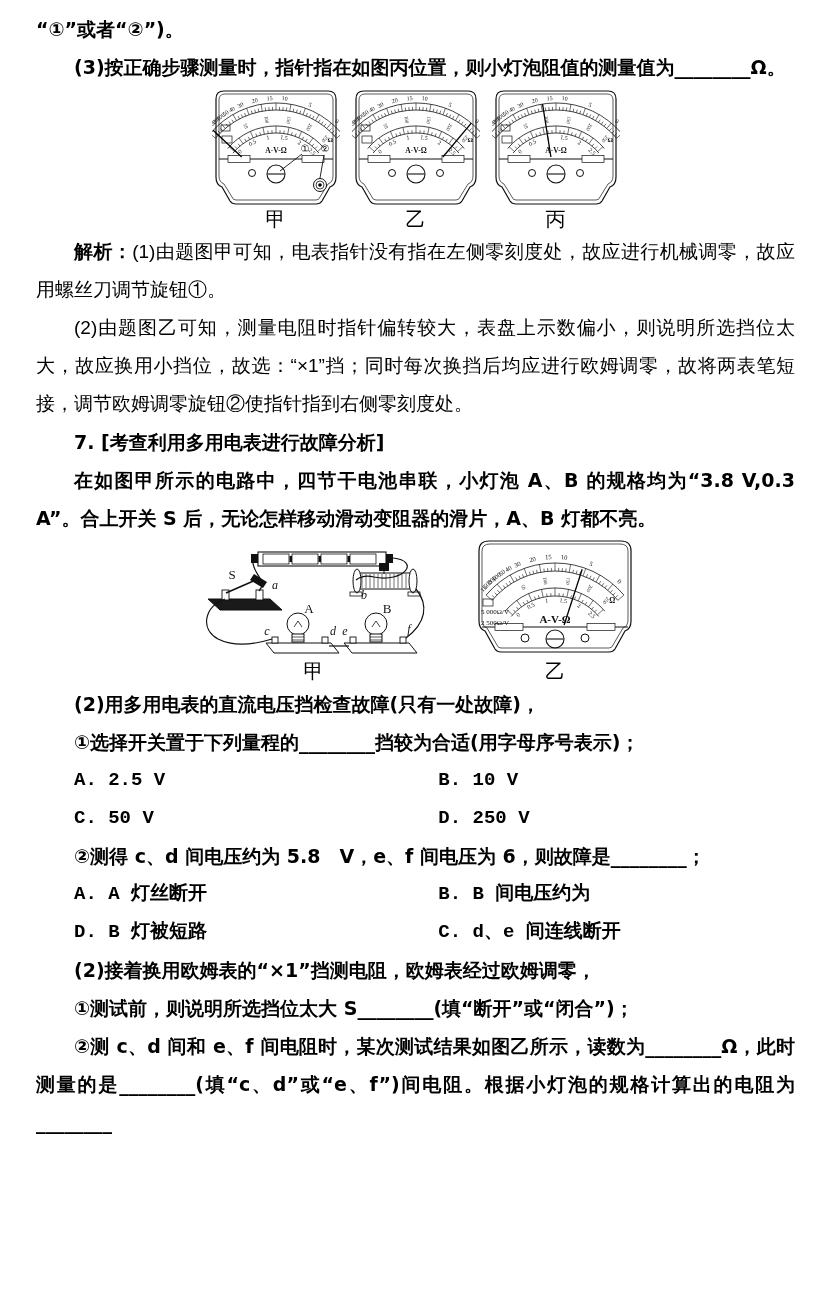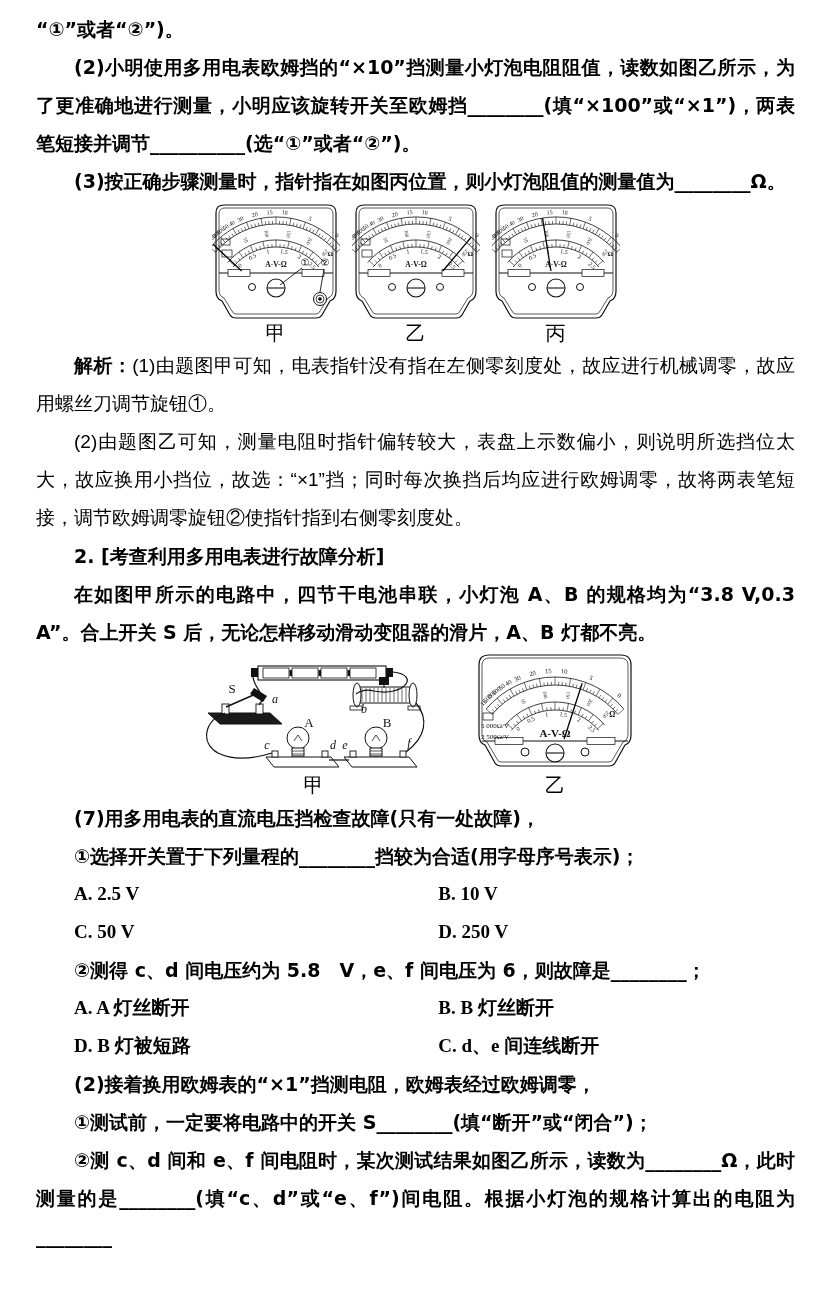--- a/index.html
+++ b/index.html
@@ -9,34 +9,33 @@
     padding:10px 34px 0 36px;overflow:hidden;
     font-family:"Liberation Serif","DejaVu Serif",serif;
     font-size:19px;line-height:38px;
   }
   p{margin:0;text-align:justify;}
   .ind{text-indent:2em;}
   .hei{font-family:"DejaVu Sans","Liberation Sans",sans-serif;font-weight:600;}
   .kai{font-family:Liberation Sans, sans-serif;font-weight:400;}
   .blabel{font-family:Liberation Sans, sans-serif;font-weight:700;}
   .opts{display:grid;grid-template-columns:48% 52%;}
-  .opts span{padding-left:2em;font-family:Liberation Serif, serif;font-weight:700;}
+  .opts span{padding-left:2em;font-family:Liberation Mono, monospace;font-weight:700;}
   .fig1{display:flex;justify-content:center;align-items:flex-start;gap:12px;margin:3px 0 2px 0;}
   .fig2{display:flex;justify-content:center;align-items:flex-end;gap:44px;margin:2px 0 2px 0;}
   .figbox{display:flex;flex-direction:column;align-items:center;}
   .figcap{font-size:20px;line-height:24px;font-family:"Liberation Serif","DejaVu Serif",serif;}
   svg text{font-family:"Liberation Serif","DejaVu Serif",serif;}
 </style>
 </head>
 <body>
 
 <div class="page">
 
   <p class="hei">“①”或者“②”)。</p>
-  <p class="hei ind">(2)小明使用多用电表欧姆挡的“×10”挡测量小灯泡电阻阻值，读数如图乙所示，为了更准确地进行测量，小明应该旋转开关至欧姆挡________(填“×100”或“×1”)，两表笔短接并调节__________(选“①”或者“②”)。</p>
   <p class="hei ind">(3)按正确步骤测量时，指针指在如图丙位置，则小灯泡阻值的测量值为________Ω。</p>
 
   <div class="fig1" id="fig1">
       <div class="figbox">
         <svg viewBox="0 0 128 118" width="128" height="118">
           <path d="M12 2 H116 Q124 2 124 10 V88 Q124 96 118 98 L110 112 Q108 115 104 115 H24 Q20 115 18 112 L10 98 Q4 96 4 88 V10 Q4 2 12 2 Z" fill="#fff" stroke="#111111" stroke-width="1.2"></path>
           <path d="M13 5 H115 Q121 5 121 11 V87 Q121 93 116 95 L108 108 Q107 111 104 111 H24 Q21 111 20 108 L12 95 Q7 93 7 87 V11 Q7 5 13 5 Z" fill="none" stroke="#111111" stroke-width="0.7"></path>
           <line x1="7" y1="70" x2="121" y2="70" stroke="#111111" stroke-width="1"></line>
           <rect x="16" y="66.5" width="22" height="7" fill="#fff" stroke="#111111" stroke-width="0.7"></rect>
           <rect x="90" y="66.5" width="22" height="7" fill="#fff" stroke="#111111" stroke-width="0.7"></rect>
@@ -375,21 +374,21 @@
           <circle cx="88" cy="84" r="3.5" fill="none" stroke="#111111" stroke-width="1"></circle>
           <line x1="58.93169790961484" y1="68" x2="50.54663600654015" y2="15.058802708818149" stroke="#000" stroke-width="1.3"></line>
         </svg>
         <div class="figcap">丙</div>
       </div>
     </div>
 
   <p class="ind"><b class="blabel">解析：</b><span class="kai">(1)由题图甲可知，电表指针没有指在左侧零刻度处，故应进行机械调零，故应用螺丝刀调节旋钮①。</span></p>
   <p class="kai ind">(2)由题图乙可知，测量电阻时指针偏转较大，表盘上示数偏小，则说明所选挡位太大，故应换用小挡位，故选：“×1”挡；同时每次换挡后均应进行欧姆调零，故将两表笔短接，调节欧姆调零旋钮②使指针指到右侧零刻度处。</p>
 
-  <p class="hei ind">2. [考查利用多用电表进行故障分析]</p>
+  <p class="hei ind">7. [考查利用多用电表进行故障分析]</p>
   <p class="hei ind">在如图甲所示的电路中，四节干电池串联，小灯泡 A、B 的规格均为“3.8 V,0.3 A”。合上开关 S 后，无论怎样移动滑动变阻器的滑片，A、B 灯都不亮。</p>
 
   <div class="fig2" id="fig2">
       <div class="figbox">
         <svg viewBox="0 0 235 112" width="235" height="112">
           <rect x="62" y="5" width="128" height="14" fill="#fff" stroke="#111111" stroke-width="1.1"></rect>
           <rect x="67" y="7" width="26" height="10" fill="#fff" stroke="#111111" stroke-width="0.8"></rect>
           <rect x="96" y="7" width="26" height="10" fill="#fff" stroke="#111111" stroke-width="0.8"></rect>
           <rect x="125" y="7" width="26" height="10" fill="#fff" stroke="#111111" stroke-width="0.8"></rect>
           <rect x="154" y="7" width="26" height="10" fill="#fff" stroke="#111111" stroke-width="0.8"></rect>
@@ -569,32 +568,32 @@
           <circle cx="50" cy="99" r="4" fill="none" stroke="#111111" stroke-width="1"></circle>
           <circle cx="110" cy="99" r="4" fill="none" stroke="#111111" stroke-width="1"></circle>
           <circle cx="80" cy="100" r="9" fill="none" stroke="#111111" stroke-width="1.1"></circle>
           <line x1="71.5" y1="100" x2="88.5" y2="100" stroke="#111111" stroke-width="1.1"></line>
           <line x1="89.09775149452138" y1="86" x2="107.19349550499537" y2="30.307026566026494" stroke="#000" stroke-width="1.3"></line>
         </svg>
         <div class="figcap">乙</div>
       </div>
     </div>
 
-  <p class="hei ind">(7)用多用电表的直流电压挡检查故障(只有一处故障)，</p>
+  <p class="hei ind">(2)用多用电表的直流电压挡检查故障(只有一处故障)，</p>
   <p class="hei ind">①选择开关置于下列量程的________挡较为合适(用字母序号表示)；</p>
   <div class="opts">
     <span>A. 2.5 V</span>
     <span>B. 10 V</span>
     <span>C. 50 V</span>
     <span>D. 250 V</span>
   </div>
   <p class="hei ind">②测得 c、d 间电压约为 5.8　V，e、f 间电压为 6，则故障是________；</p>
   <div class="opts">
     <span>A. A 灯丝断开</span>
-    <span>B. B 灯丝断开</span>
+    <span>B. B 间电压约为</span>
     <span>D. B 灯被短路</span>
     <span>C. d、e 间连线断开</span>
   </div>
   <p class="hei ind">(2)接着换用欧姆表的“×1”挡测电阻，欧姆表经过欧姆调零，</p>
-  <p class="hei ind">①测试前，一定要将电路中的开关 S________(填“断开”或“闭合”)；</p>
+  <p class="hei ind">①测试前，则说明所选挡位太大 S________(填“断开”或“闭合”)；</p>
   <p class="hei ind">②测 c、d 间和 e、f 间电阻时，某次测试结果如图乙所示，读数为________Ω，此时测量的是________(填“c、d”或“e、f”)间电阻。根据小灯泡的规格计算出的电阻为________</p>
 
 </div>
 
 </body></html>

